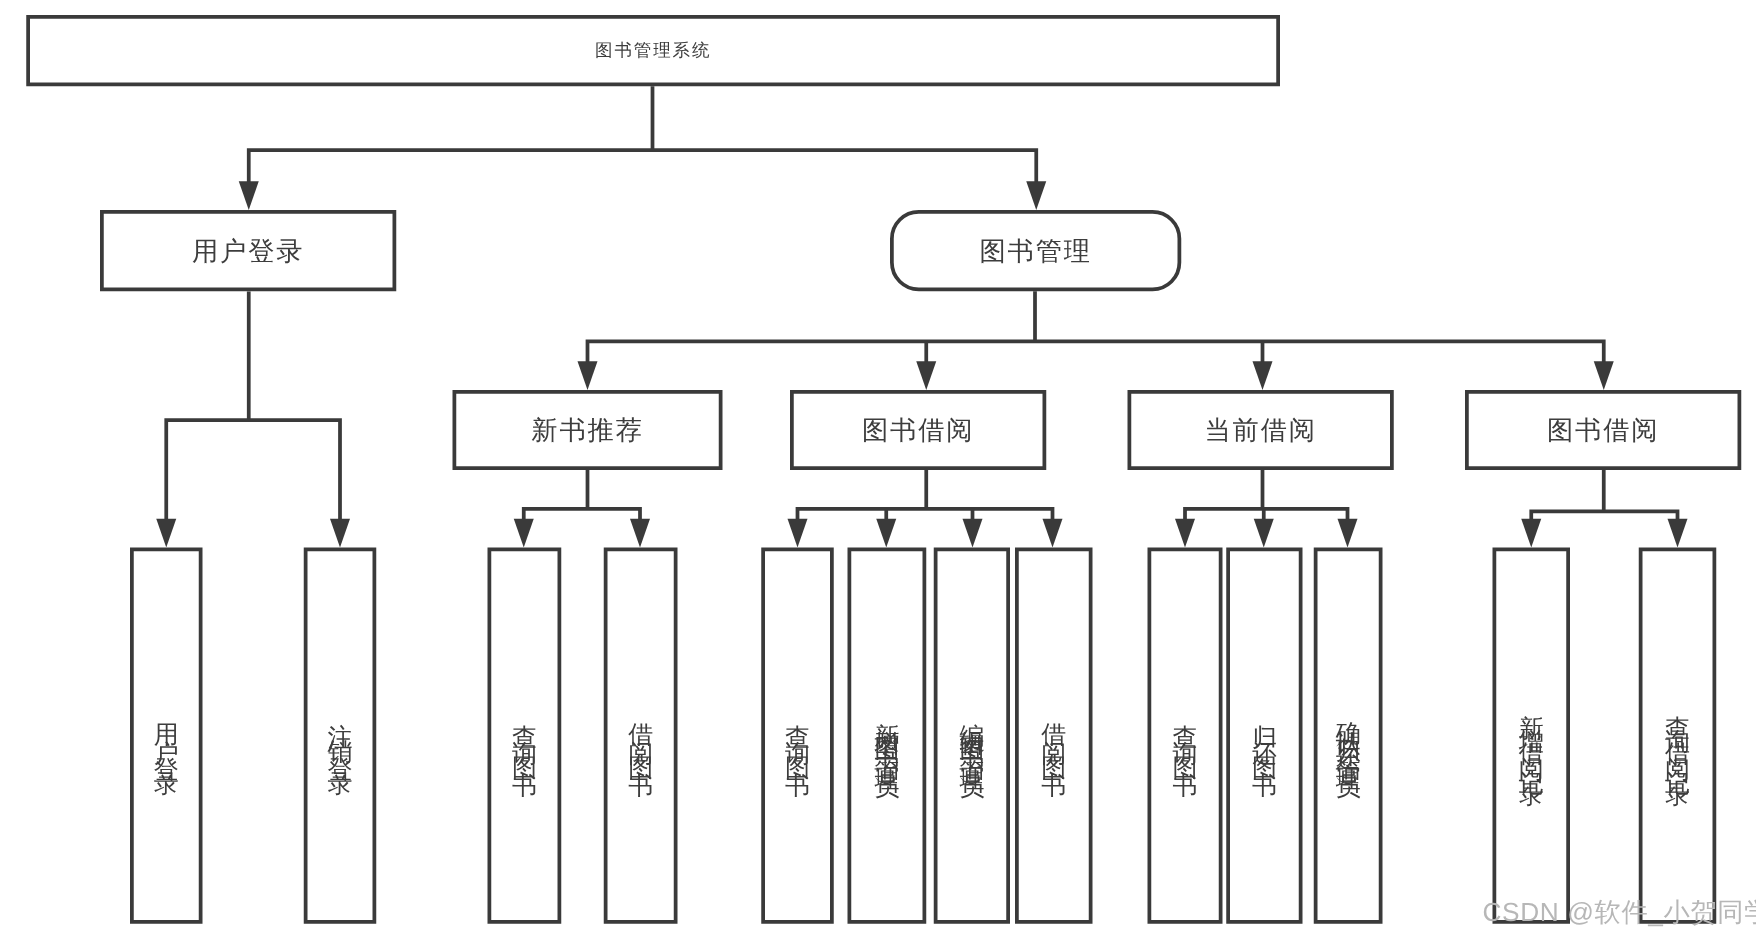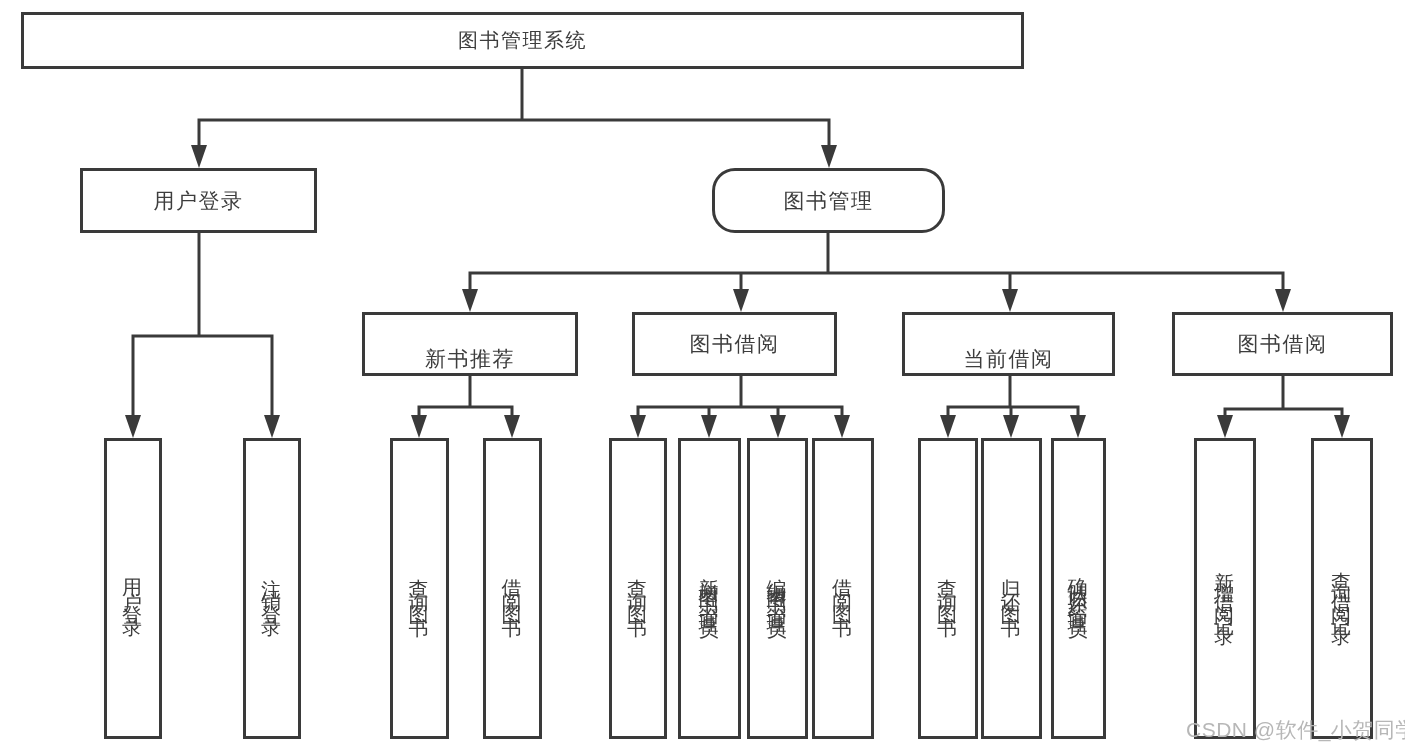--- a/index.html
+++ b/index.html
@@ -8,21 +8,21 @@
     font-family:"Liberation Sans", sans-serif; color:#3d3d3d; overflow:hidden;
   }
   .wires { position:absolute; left:0; top:0; width:1405px; height:747px; }
   .box {
     position:absolute; box-sizing:border-box; background:#ffffff;
     border:3px solid #3a3a3a; display:flex; align-items:center; justify-content:center;
     z-index:2;
   }
   .box span { white-space:nowrap; }
   .hlabel { font-size:21px; letter-spacing:1.5px; }
-  .root-label { font-size:20px; letter-spacing:1.5px; }
+  .root-label { font-size:14px; letter-spacing:1.5px; }
   .vlabel {
     writing-mode:vertical-rl; text-orientation:mixed;
     font-size:20px; white-space:nowrap;
   }
   .ls4  { letter-spacing:13px; }
   .ls6  { letter-spacing:11px; }
   .ls10 { letter-spacing:6px;  }
   .watermark {
     position:absolute; left:1186px; top:716px; z-index:6;
     font-size:21px; color:#b7b7b7; letter-spacing:0.5px; white-space:nowrap;
@@ -89,27 +89,27 @@
     <span class="root-label">图书管理系统</span>
   </div>
 
   <div class="box" style="left:80px; top:168px; width:237px; height:65px;">
     <span class="hlabel">用户登录</span>
   </div>
   <div class="box" style="left:712px; top:168px; width:233px; height:65px;border-radius:23px;">
     <span class="hlabel">图书管理</span>
   </div>
 
-  <div class="box" style="left:362px; top:312px; width:216px; height:64px;align-items:flex-end;">
+  <div class="box" style="left:362px; top:312px; width:216px; height:64px;">
     <span class="hlabel">新书推荐</span>
   </div>
   <div class="box" style="left:632px; top:312px; width:205px; height:64px;">
     <span class="hlabel">图书借阅</span>
   </div>
-  <div class="box" style="left:902px; top:312px; width:213px; height:64px;align-items:flex-end;">
+  <div class="box" style="left:902px; top:312px; width:213px; height:64px;">
     <span class="hlabel">当前借阅</span>
   </div>
   <div class="box" style="left:1172px; top:312px; width:221px; height:64px;">
     <span class="hlabel">图书借阅</span>
   </div>
 
   <div class="box" style="left:104px; top:438px; width:58px; height:301px;">
     <span class="vlabel ls4">用户登录</span>
   </div>
   <div class="box" style="left:243px; top:438px; width:58px; height:301px;">

